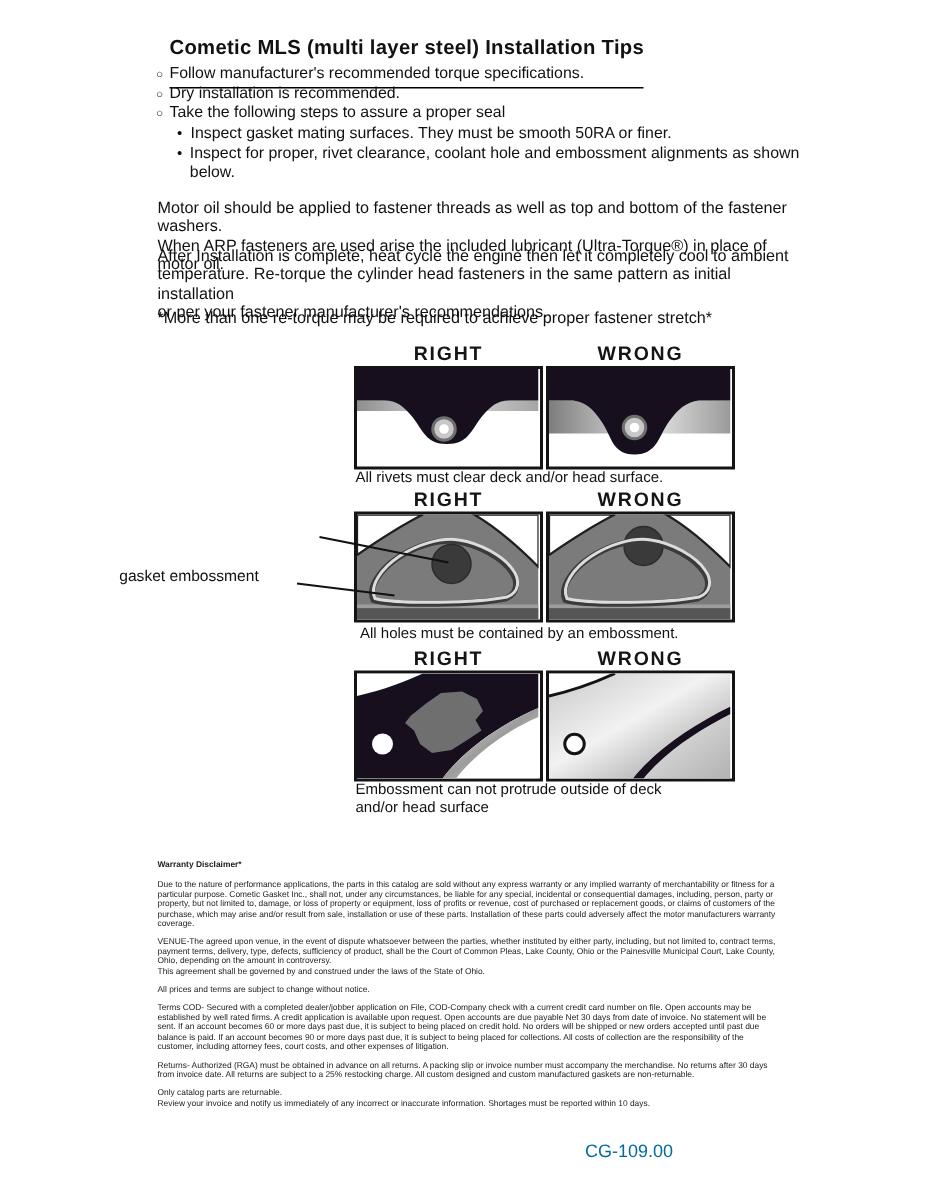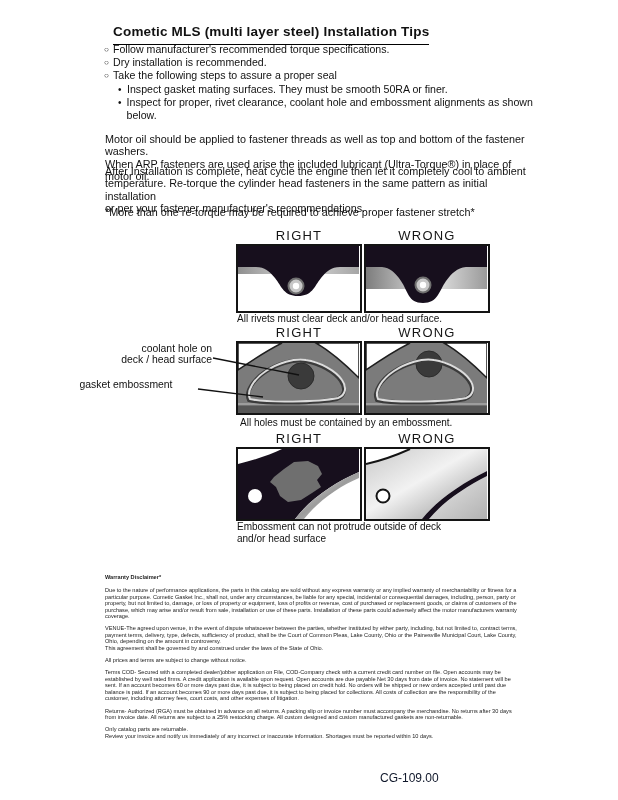--- a/index.html
+++ b/index.html
@@ -7,52 +7,52 @@
   .page {
     position:relative; width:618px; height:800px; background:#ffffff;
     font-family:"Liberation Sans", sans-serif; color:#111; overflow:hidden;
     margin:0 auto;
   }
   .preline { white-space:pre-line; }
 
   .title {
     position:absolute; left:113px; top:24px;
     font-size:13.5px; font-weight:bold; letter-spacing:0.2px;
-    border-bottom:1.7px solid #000; padding-bottom:5px;
+    border-bottom:1.7px solid #000; padding-bottom:19px;
   }
   .bullets { position:absolute; left:104px; top:43px; width:440px; font-size:10.6px; }
   .b-row { display:flex; line-height:13.2px; }
   .b-row .marker { width:9px; font-size:8px; line-height:13.2px; }
   .b-row.sub { margin-left:14px; }
   .b-row.sub .marker { font-size:10px; }
 
   .diesel-heading { position:absolute; left:105px; top:116px; font-size:12px; font-weight:bold; }
   .para { position:absolute; left:105px; width:430px; font-size:10.8px; line-height:12.3px; }
   .p1 { top:133px; }
   .p2 { top:165px; }
   .note { top:206px; }
 
   .col { position:absolute; width:126px; text-align:center; }
-  .col-label { font-size:13px; letter-spacing:1.2px; line-height:14px; margin-bottom:1px; color:#151515; }
+  .col-label { font-size:13px; letter-spacing:1.2px; line-height:14px; margin-bottom:1px; color:#151515;font-weight:bold; }
   .diag-box { border:2.5px solid #141414; background:#fff; }
   .diag-box svg { display:block; }
 
   .caption { position:absolute; font-size:10px; line-height:11.5px; }
 
   .coolant-label { position:absolute; right:406px; top:344px; width:120px; text-align:right;
                    font-size:10.4px; line-height:10.8px; }
   .emboss-label  { position:absolute; right:422px; top:380px; width:140px; text-align:center;
                    font-size:10.4px; line-height:10.8px; }
   .leader-overlay { position:absolute; left:100px; top:340px; width:220px; height:70px; z-index:5; pointer-events:none; }
 
   .disclaimer { position:absolute; left:105px; top:574px; width:414px; font-size:5.6px; line-height:6.4px; color:#1c1c1c; }
   .disclaimer .dheading { font-weight:bold; margin-bottom:7px; }
   .disclaimer p { margin-bottom:6px; }
 
-  .footer-code { position:absolute; left:380px; top:760px; font-size:12px; color:#0f172a;margin-top:11px; }
+  .footer-code { position:absolute; left:390px; top:760px; font-size:12px; color:#0369a1; }
 </style>
 </head>
 <body>
 
 <div class="page">
 
   <div class="title">Cometic MLS (multi layer steel) Installation Tips</div>
 
   <div class="bullets">
     <div class="b-row">
@@ -115,22 +115,20 @@
         </defs>
         <rect x="0" y="21" width="121" height="22" fill="url(#deckB)"></rect>
         <path d="M0,0 H121 V21 H100 C91,22 86,27 80,35 C73,45 72,57 57,57 C42,57 42,45 35,35 C29,26 24,22 16,21 H0 Z" fill="#170f1d"></path>
         <circle cx="57" cy="39" r="7.5" fill="#c8c8c8" stroke="#6f6f6f" stroke-width="2"></circle>
         <circle cx="57" cy="39" r="3.2" fill="#ffffff"></circle>
       </svg>
     </div>
   </div>
   <div class="caption" style="left:237px; top:313px;">All rivets must clear deck and/or head surface.</div>
 
-  <div class="coolant-label preline">coolant hole on
-deck / head surface</div>
   <div class="emboss-label">gasket embossment</div>
   <svg class="leader-overlay" viewBox="0 0 220 70">
     <line x1="113" y1="18" x2="199" y2="35" stroke="#111" stroke-width="1.3"></line>
     <line x1="98" y1="49" x2="163" y2="57" stroke="#111" stroke-width="1.3"></line>
   </svg>
 
   <div class="col" style="left:236px; top:326px;">
     <div class="col-label">RIGHT</div>
     <div class="diag-box">
       <svg width="121" height="70" viewBox="0 0 121 70">

